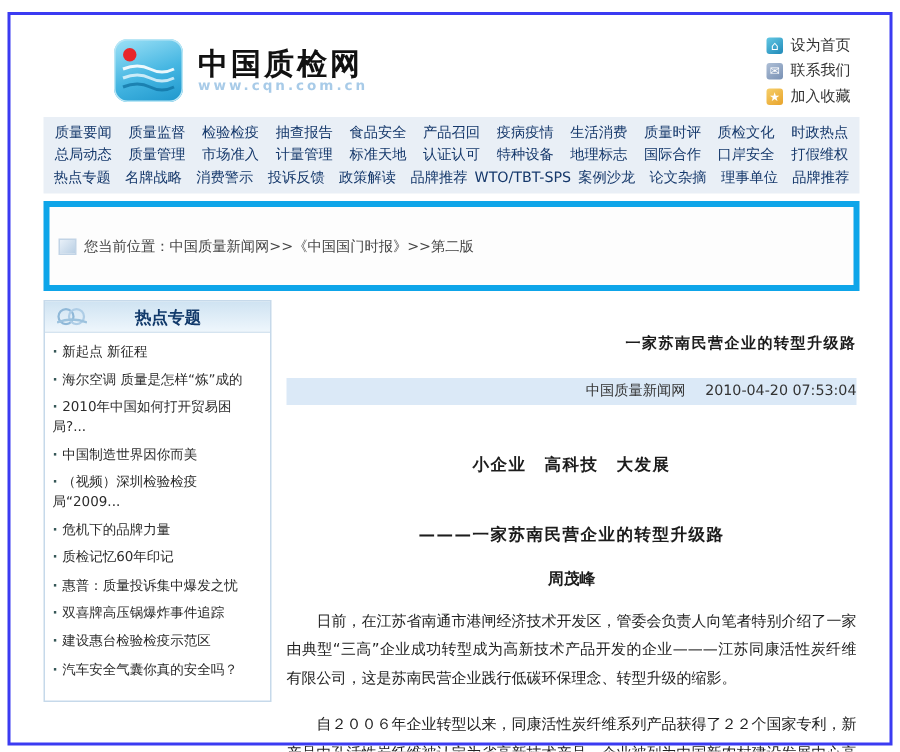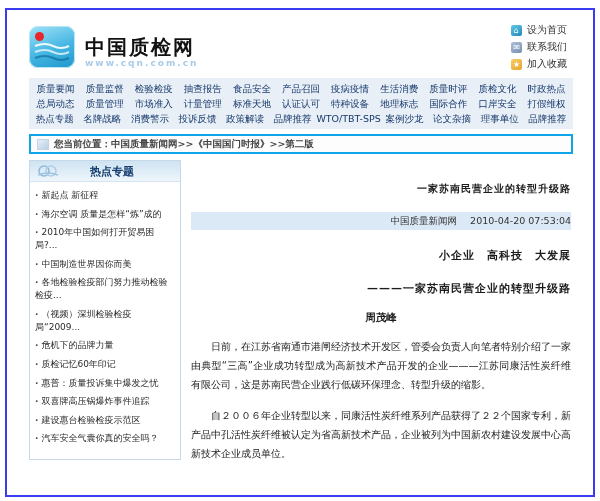--- a/index.html
+++ b/index.html
@@ -7,62 +7,62 @@
     width:600px;height:501px;background:#ffffff;overflow:hidden;position:relative;
     font-family:"DejaVu Sans","Liberation Sans",sans-serif;
   }
   .page-frame{
     position:absolute;left:5px;top:8px;right:5px;bottom:4px;
     border:2px solid #3b3bf2;background:#fff;box-sizing:border-box;
     padding:8px 20px 0 22px;
   }
   
   .hdr{display:flex;justify-content:space-between;align-items:center;height:58px;}
-  .brand{display:flex;align-items:flex-end;cursor:pointer;}
+  .brand{display:flex;align-items:center;cursor:pointer;margin-left:47px;}
   .brand-icon{width:46px;height:42px;border-radius:9px;position:relative;
     background:linear-gradient(160deg,#9fe2f7 0%,#45b6e2 55%,#1d96cc 100%);
     box-shadow:inset 0 0 0 1px #b9e6f5;}
   .brand-icon .dot{position:absolute;left:6px;top:6px;width:9px;height:9px;border-radius:50%;background:#e8262a;}
   .brand-icon svg{position:absolute;left:4px;top:14px;}
   .brand-text{margin-left:10px;}
   .brand-title{font-size:20px;font-weight:bold;color:#111;letter-spacing:2px;line-height:22px;}
   .brand-domain{font-size:9px;color:#a8cbe8;letter-spacing:2px;font-weight:bold;}
   .top-links{display:flex;flex-direction:column;gap:3px;padding-right:6px;}
   .top-link{display:flex;align-items:center;gap:5px;font-size:10px;color:#333;cursor:pointer;}
   .tl-ico{width:11px;height:11px;border-radius:2px;color:#fff;font-size:8px;line-height:11px;text-align:center;display:inline-block;}
   .ico-home{background:linear-gradient(145deg,#63c8e4,#2089b8);}
   .ico-contact{background:linear-gradient(145deg,#aebfd6,#7890b4);}
   .ico-fav{background:linear-gradient(145deg,#f6cf6a,#e8a32b);}
   
   .nav{background:#e9eff6;margin-top:2px;padding:3px 2px;}
   .nav-row{display:flex;}
   .nav-item{flex:1 1 0;text-align:center;font-size:9.5px;line-height:15px;color:#15386b;
     white-space:nowrap;cursor:pointer;}
   
-  .crumb{margin-top:5px;border:2px solid #0ea5e9;height:16px;display:flex;align-items:center;
-    padding:0 6px;font-size:9.5px;color:#444;gap:5px;background:#fdfdfd;cursor:pointer;font-weight:bold;}
+  .crumb{margin-top:5px;border:4px solid #0ea5e9;height:16px;display:flex;align-items:center;
+    padding:18px 6px;font-size:9.5px;color:#444;gap:5px;background:#fdfdfd;cursor:pointer;}
   .crumb-ico{width:10px;height:9px;background:linear-gradient(135deg,#e8f0f8,#b9cfe4);
     border:1px solid #c2d4e6;display:inline-block;}
   
   .content{display:flex;gap:8px;margin-top:6px;align-items:flex-start;}
   .sidebar{width:150px;flex:0 0 150px;border:1px solid #c6d9ea;background:#fff;}
   .sb-head{height:20px;background:linear-gradient(180deg,#cfe3f2,#eef6fc);
     display:flex;align-items:center;position:relative;border-bottom:1px solid #d5e4f0;}
   .sb-head svg{margin-left:8px;}
   .sb-title{flex:1;text-align:center;font-size:11px;font-weight:bold;color:#123a6b;margin-right:14px;}
   .sb-list{list-style:none;margin:0;padding:7px 5px 8px 5px;}
   .sb-list li{font-size:9px;color:#2b2b2b;line-height:1.45;margin-bottom:5.5px;cursor:pointer;}
   .sb-list li:before{content:"·";font-weight:bold;color:#355;margin-right:3px;}
   
   .article{flex:1 1 auto;min-width:0;padding:0 2px;}
   .a-title{margin-top:22px;text-align:right;font-size:10px;font-weight:bold;color:#1c1c1c;letter-spacing:1px;}
   .a-source{margin-top:16px;background:#dbe9f7;height:18px;line-height:18px;text-align:right;
     font-size:9.5px;color:#333;}
   .a-source .dt{margin-left:10px;}
-  .a-sub{margin-top:18px;text-align:right;font-size:11px;font-weight:bold;color:#1c1c1c;letter-spacing:1px;}
+  .a-sub{margin-top:32px;text-align:center;font-size:11px;font-weight:bold;color:#1c1c1c;letter-spacing:1px;}
   .a-author{margin-top:15px;text-align:center;font-size:10.5px;font-weight:bold;color:#1c1c1c;}
   .a-para{margin:12px 0 0 0;font-size:10px;color:#222;line-height:1.9;text-indent:2em;text-align:justify;}
 </style>
 </head>
 <body>
 
 <div class="page-frame">
 
   <div class="hdr">
     <div class="brand">
@@ -155,21 +155,20 @@
           <path d="M0 10 Q10 6 20 10" stroke="#9cc2de" stroke-width="1.5" fill="none"></path>
         </svg>
         <span class="sb-title">热点专题</span>
       </div>
       <ul class="sb-list">
 
       <li>新起点 新征程</li>
           <li>海尔空调 质量是怎样“炼”成的</li>
           <li>2010年中国如何打开贸易困局?...</li>
           <li>中国制造世界因你而美</li>
-          <li>各地检验检疫部门努力推动检验检疫...</li>
           <li>（视频）深圳检验检疫局“2009...</li>
           <li>危机下的品牌力量</li>
           <li>质检记忆60年印记</li>
           <li>惠普：质量投诉集中爆发之忧</li>
           <li>双喜牌高压锅爆炸事件追踪</li>
           <li>建设惠台检验检疫示范区</li>
           <li>汽车安全气囊你真的安全吗？</li>
         </ul>
     </div>
 

